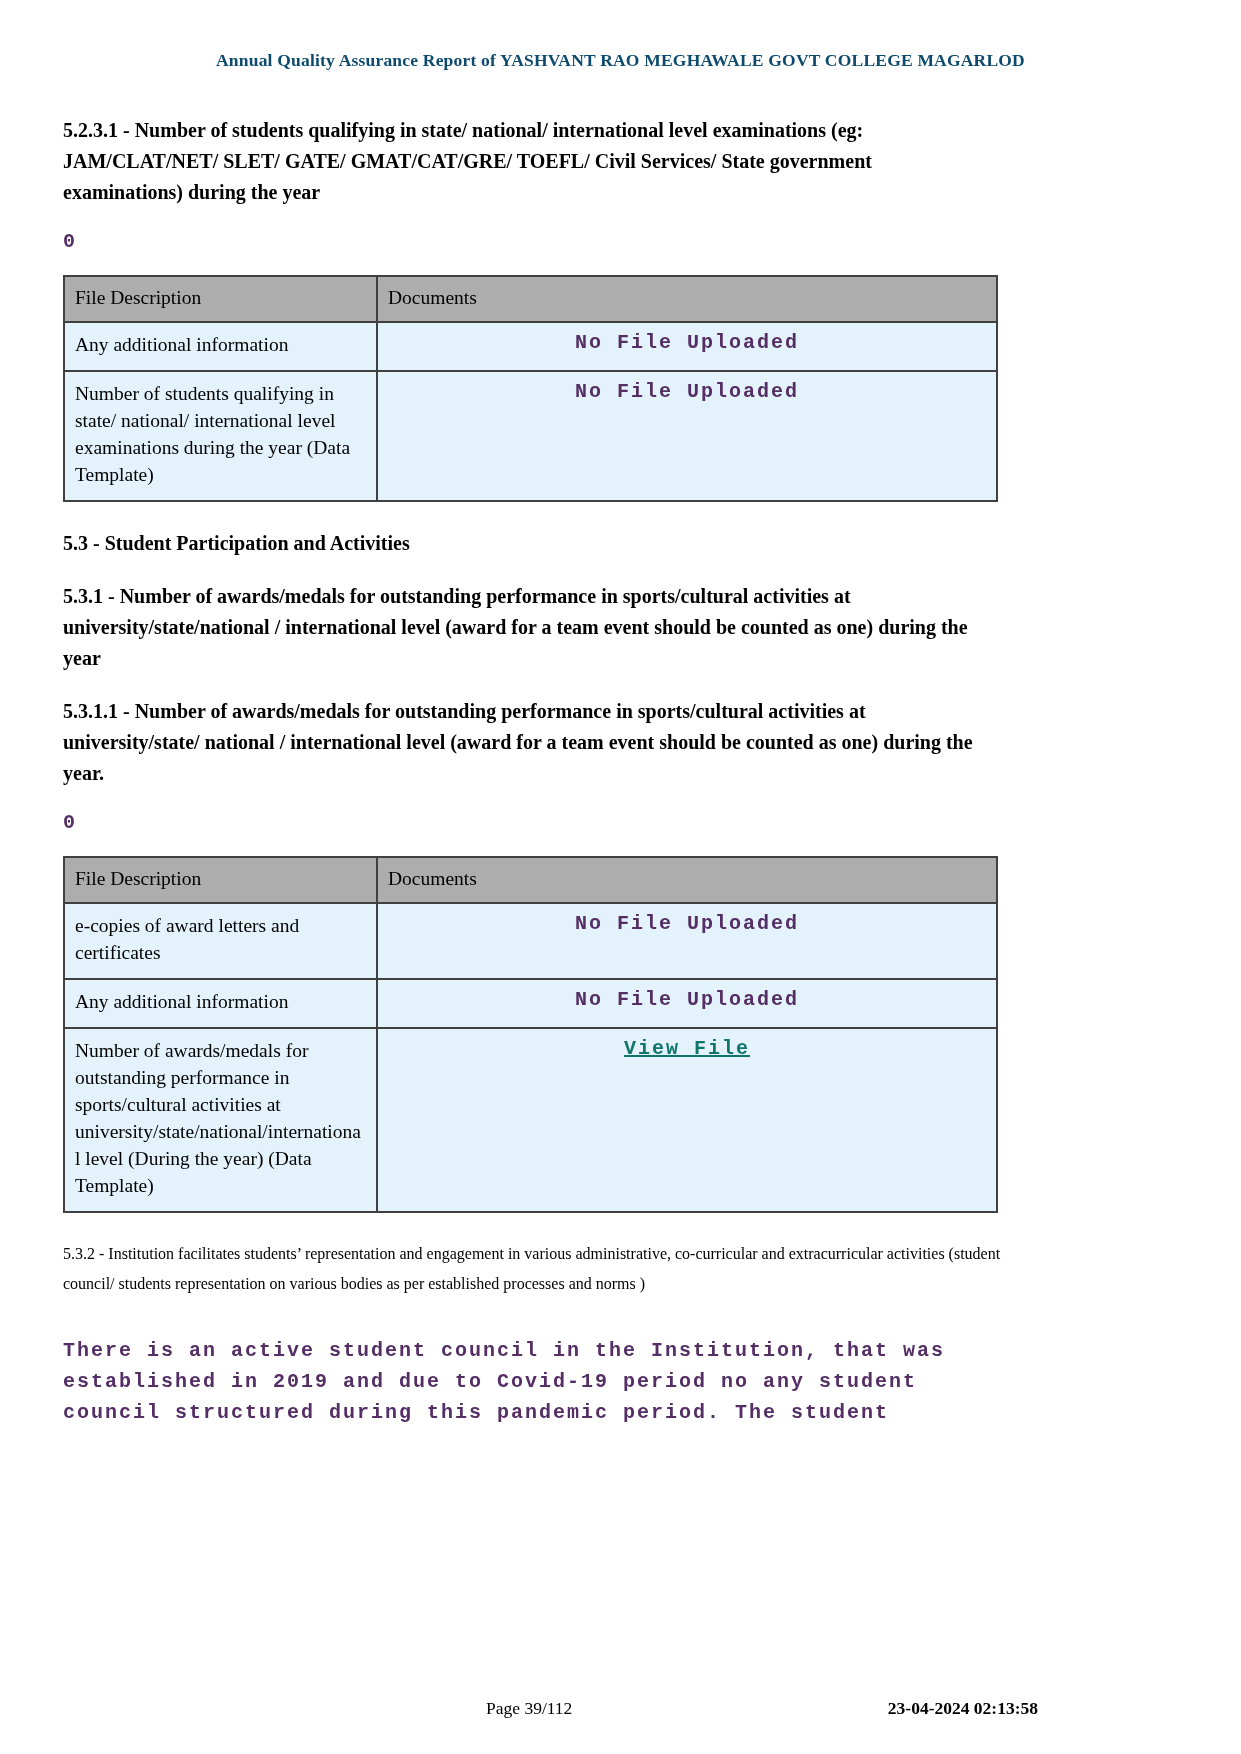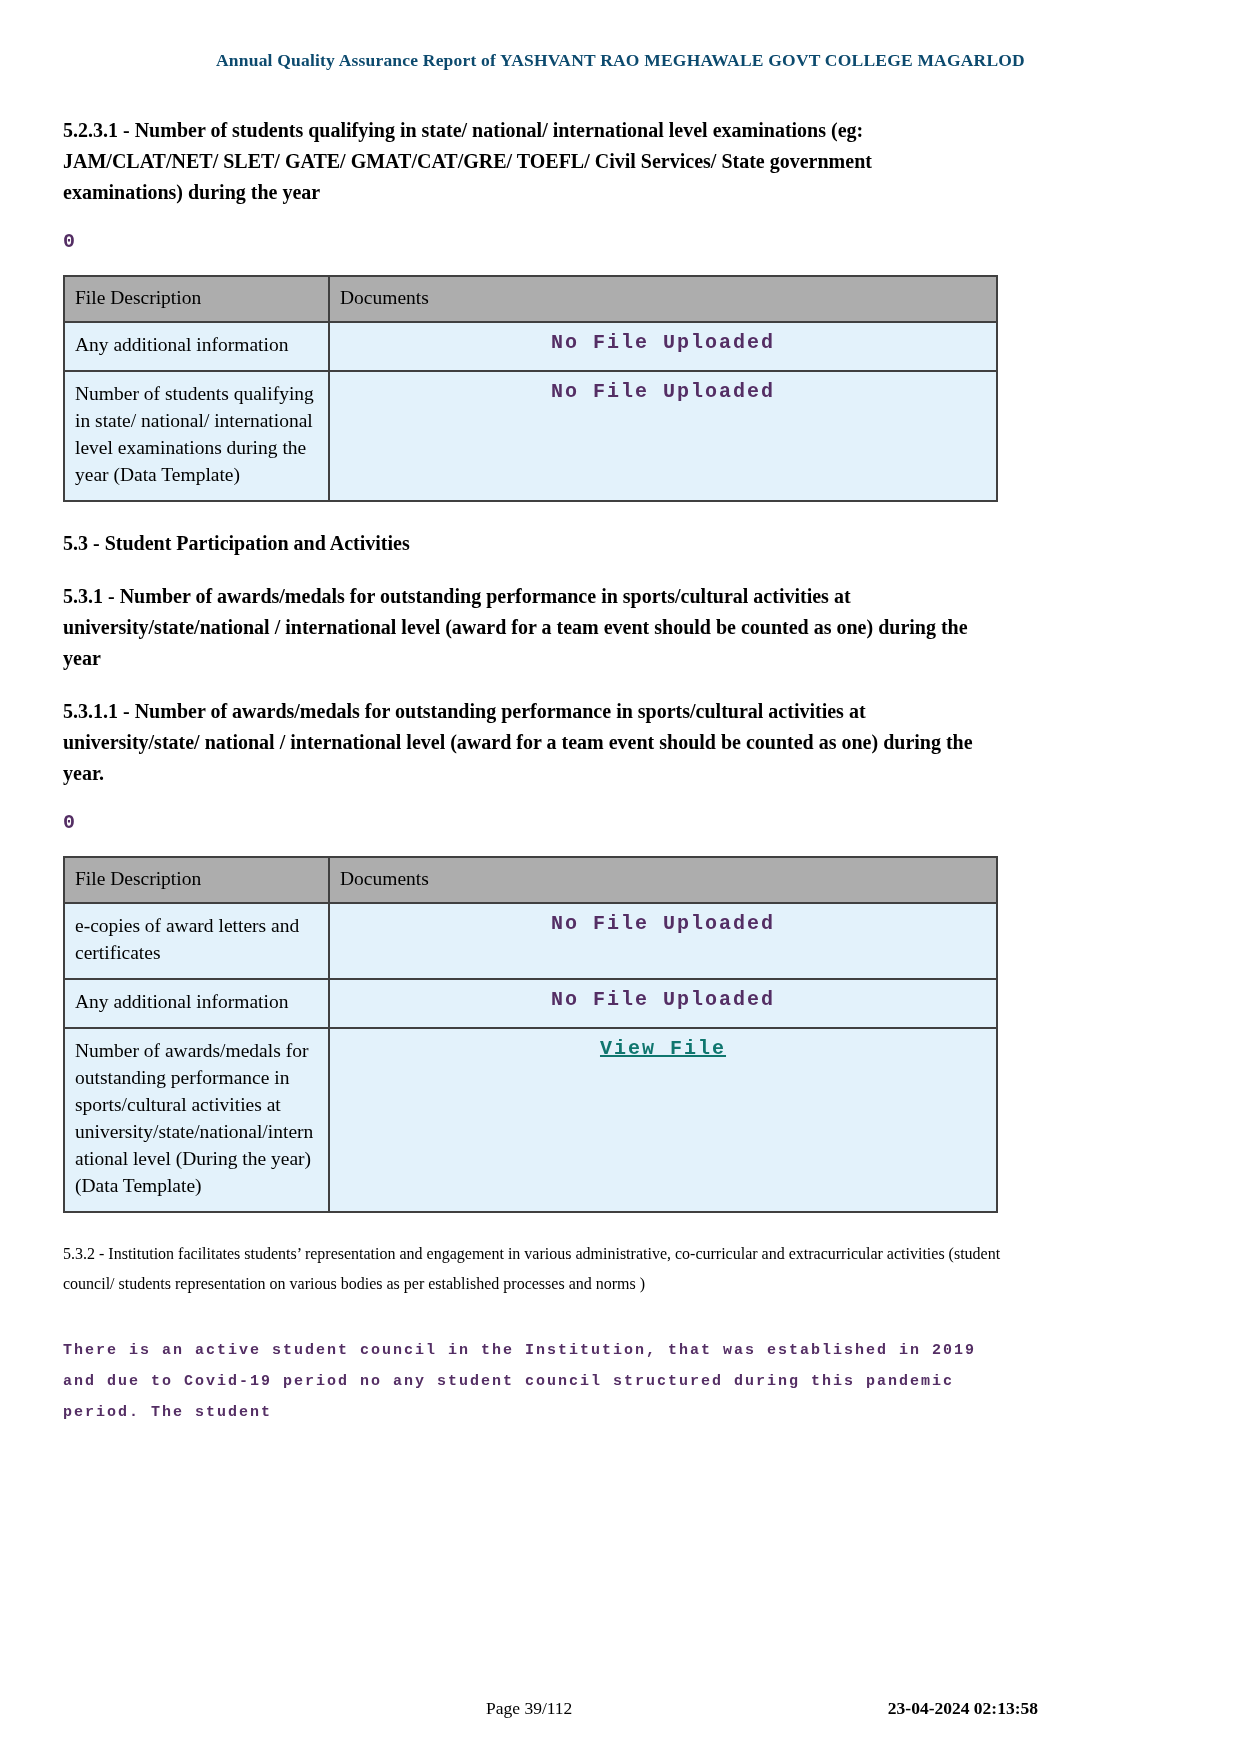--- a/index.html
+++ b/index.html
@@ -48,21 +48,21 @@
   table.file-table td {
     border: 2px solid #404040;
   }
   table.file-table th {
     background: #ADADAD;
     font-weight: normal;
     font-size: 19.5px;
     text-align: left;
     padding: 10px 10px 12px 10px;
   }
-  table.file-table th.col-desc { width: 265px; }
+  table.file-table th.col-desc { width: 313px; }
   table.file-table td {
     background: #E3F2FB;
     vertical-align: top;
   }
   td.cell-desc {
     font-size: 19.5px;
     line-height: 27px;
     padding: 8px 12px 12px 10px;
     overflow-wrap: anywhere;
   }
@@ -85,21 +85,21 @@
   .body-paragraph {
     font-size: 16px;
     line-height: 30px;
     max-width: 940px;
     margin: 0 0 36px 0;
   }
 
   .answer-paragraph {
     font-family: "Liberation Mono", "DejaVu Sans Mono", monospace;
     font-weight: bold;
-    font-size: 15px;
+    font-size: 20px;
     letter-spacing: 2px;
     line-height: 31px;
     color: #542E64;
     max-width: 940px;
     margin: 8px 0 0 0;
   }
 
   .doc-footer {
     position: absolute;
     top: 1698px;

